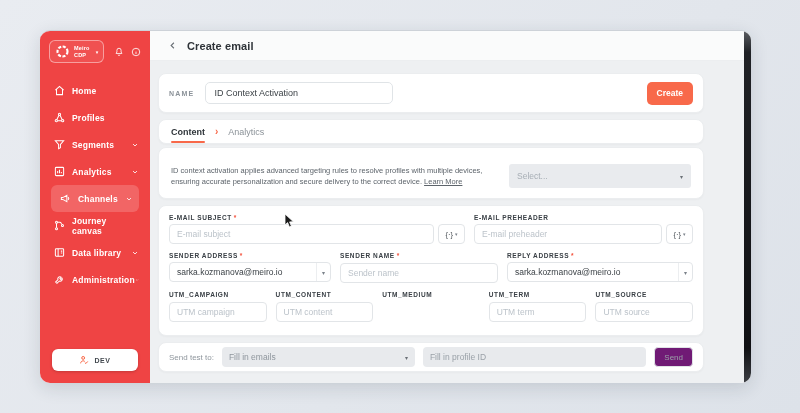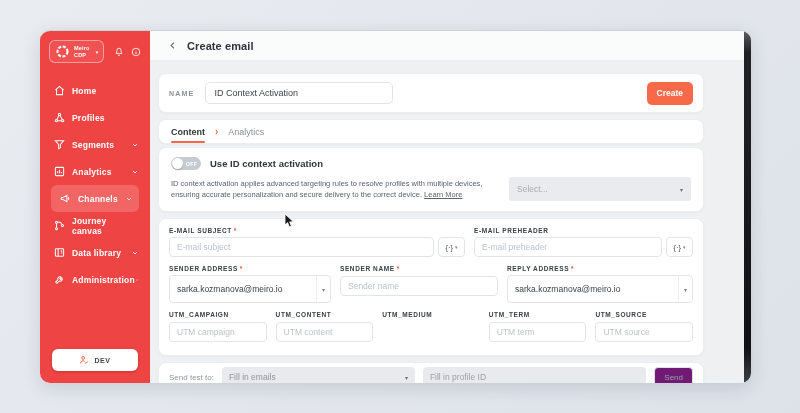--- a/index.html
+++ b/index.html
@@ -78,21 +78,21 @@
   .f-row{ display:flex; gap:9px; margin-bottom:8px; }
   .f-row:last-child{ margin-bottom:2px; }
   .fg-subject{ width:296px; } .fg-preheader{ flex:1; }
   .fg-sender-addr{ width:162px; } .fg-sender-name{ width:158px; } .fg-reply{ flex:1; }
   .fg-utm{ flex:1; min-width:0; }
   .iwb{ display:flex; gap:4px; }
   .f-input{ width:100%; height:20px; border:1px solid #e2e5e8; border-radius:4px; padding:0 7px; font-size:8.5px; color:#3c4247; background:#fff; font-family:"Liberation Sans",sans-serif; }
   ::placeholder{ color:#bcc3ca; opacity:1; }
   .var-btn{ width:27px; height:20px; flex-shrink:0; border:1px solid #e2e5e8; border-radius:4px; background:#fff; display:flex; align-items:center; justify-content:center; gap:2px; font-size:7.5px; color:#4b5157; font-family:"Liberation Sans",sans-serif; }
   .var-caret{ font-size:5px; color:#7b828a; }
-  .select-box{ height:28px; border:1px solid #e2e5e8; border-radius:4px; background:#fff; display:flex; align-items:center; padding:0 0 0 7px; font-size:8.5px; color:#3c4247; }
+  .select-box{ height:20px; border:1px solid #e2e5e8; border-radius:4px; background:#fff; display:flex; align-items:center; padding:0 0 0 7px; font-size:8.5px; color:#3c4247; }
   .select-box .sel-caret{ margin-left:auto; border-left:1px solid #eceef0; height:100%; display:flex; align-items:center; padding:0 5px; font-size:6px; color:#7b828a; }
   
   .send-card{ height:30px; display:flex; align-items:center; padding:0 10px; gap:8px; }
   .send-label{ font-size:8px; color:#8f969d; white-space:nowrap; }
   .send-select{ width:202px; height:20px; background:#e8eaed; border-radius:4px; display:flex; align-items:center; padding:0 7px; font-size:8.5px; color:#8f969d; }
   .send-input{ width:234px; height:20px; background:#e8eaed; border:none; border-radius:4px; padding:0 7px; font-size:8.5px; color:#8f969d; font-family:"Liberation Sans",sans-serif; }
   .send-input::placeholder{ color:#9aa1a8; }
   .send-btn{ margin-left:auto; height:20px; padding:0 9px; background:#701a75; border:1px solid #e0e3e6; border-radius:4px; font-size:8px; color:#9aa1a8; font-family:"Liberation Sans",sans-serif; }
   .cursor{ position:absolute; left:284px; top:214px; z-index:30; }
 </style>
@@ -243,27 +243,20 @@
         <button class="create-btn">Create</button>
       </div>
 
       <div class="card tabs-card">
         <div class="tab active">Content</div>
         <span class="tab-sep">›</span>
         <div class="tab inactive">Analytics</div>
       </div>
 
       <div class="card toggle-card">
-        <div class="toggle-row">
-          <div class="toggle">
-            <span class="knob"></span>
-            <span class="state">OFF</span>
-          </div>
-          <span class="toggle-title">Use ID context activation</span>
-        </div>
         <div class="desc-row">
           <p class="desc"><span>ID context activation applies advanced targeting rules to resolve profiles with multiple devices, ensuring accurate personalization and secure delivery to the correct device. </span><a class="learn-more">Learn More</a></p>
           <div class="select-dis">
             <span>Select...</span>
             <span class="caret">▾</span>
           </div>
         </div>
       </div>
 
       <div class="card form-card">

